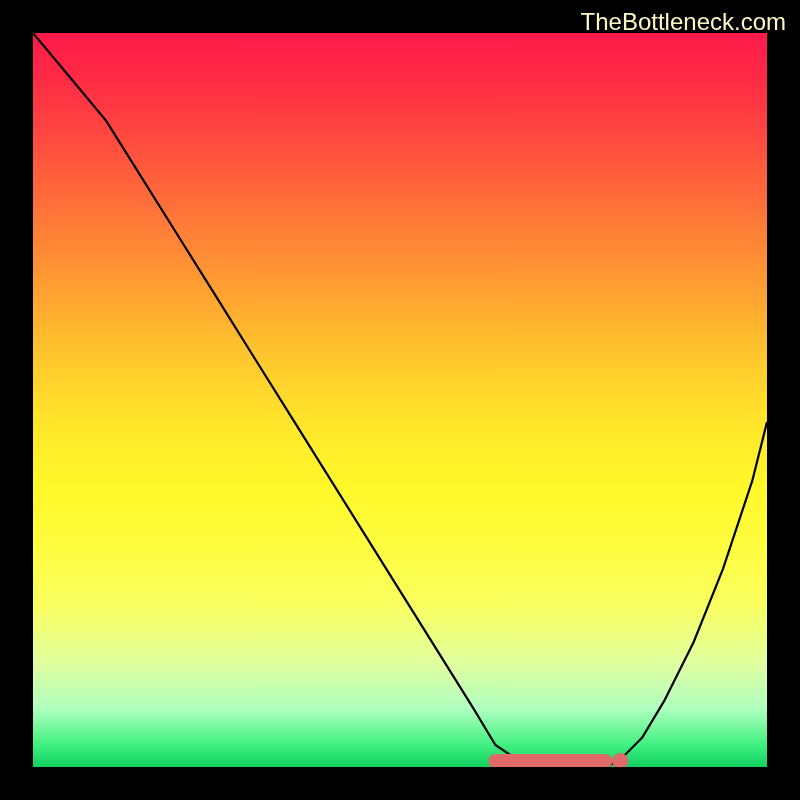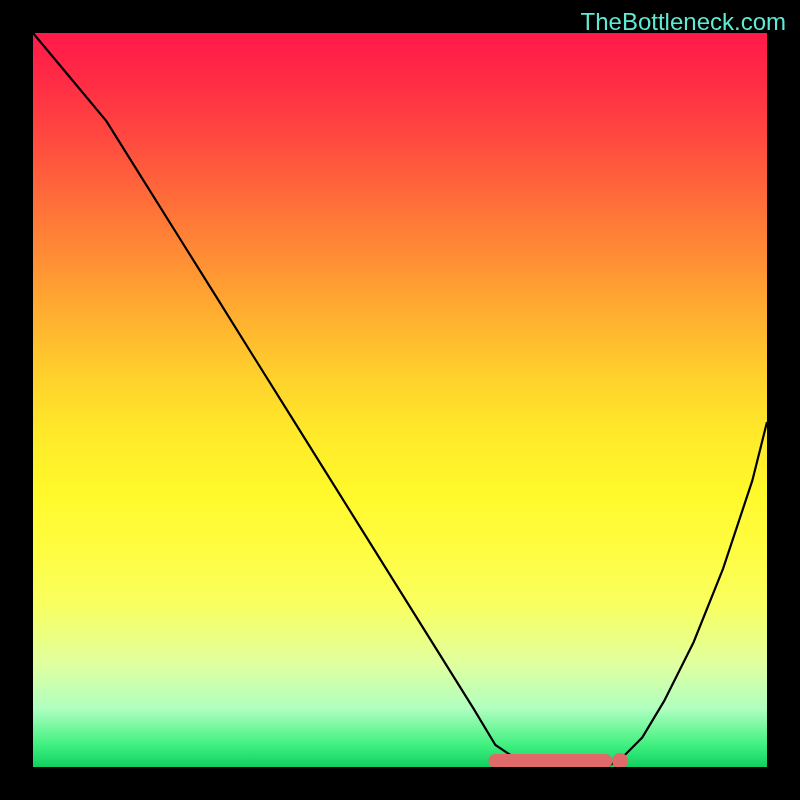--- a/index.html
+++ b/index.html
@@ -7,21 +7,21 @@
     width: 800px;
     height: 800px;
     background: #000;
     position: relative;
     font-family: Arial, sans-serif;
   }
   .watermark {
     position: absolute;
     top: 8px;
     right: 14px;
-    color: #5eead4;
+    color: #fef9c3;
     font-size: 24px;
     font-weight: 500;
     z-index: 10;
   }
   .chart-area {
     position: absolute;
     left: 33px;
     top: 33px;
     width: 734px;
     height: 734px;

